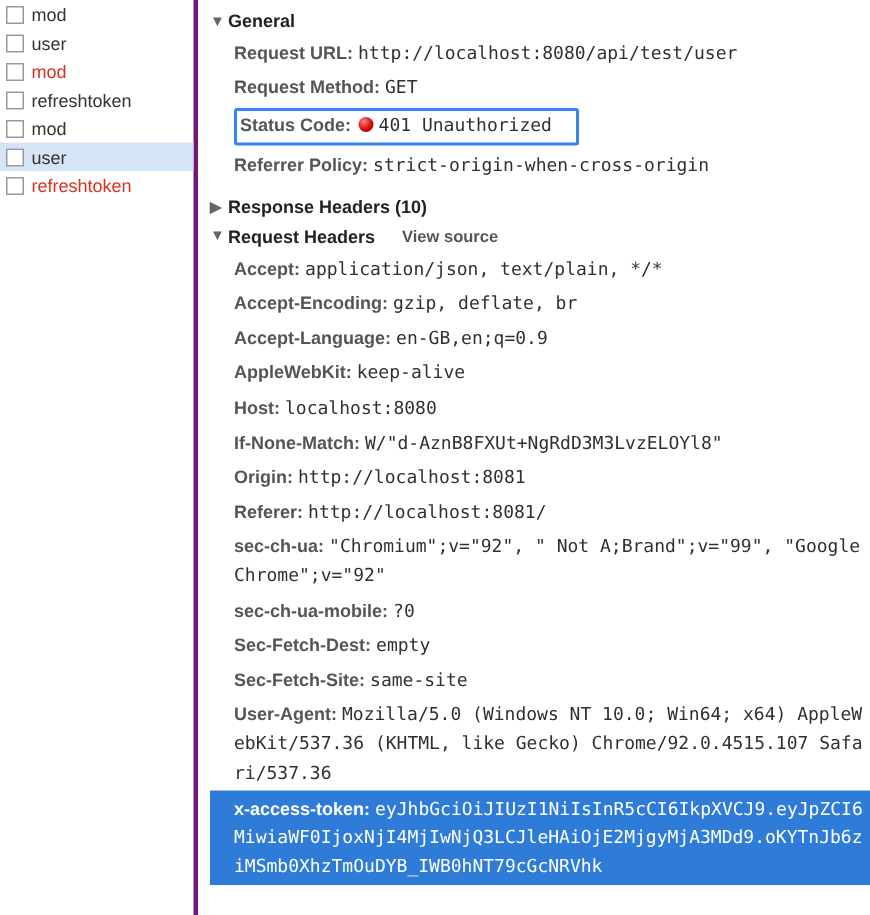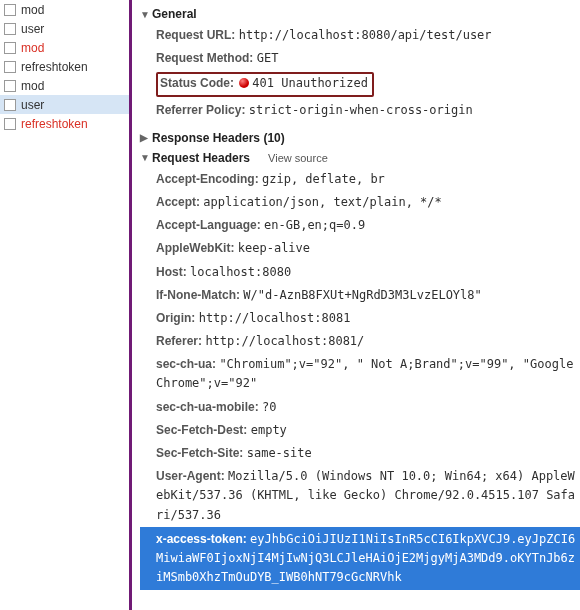--- a/index.html
+++ b/index.html
@@ -65,35 +65,35 @@
     }
     .row {
       padding: 2px 0;
       line-height: 1.6;
       word-break: break-all;
     }
     .row .key { font-weight: 700; color: #555; text-align: right; }
     .row .val { font-family: Menlo, Consolas, monospace; color: #303030; }
     .status-row {
       display: inline-block;
-      border: 2px solid #7f1d1d;
-      padding: 0 4px 1px 2px;
+      border: 2px solid #3b82f6;
+      padding: 0 16px 1px 2px;
       border-radius: 2px;
     }
     .status-dot {
       display: inline-block;
       width: 10px;
       height: 10px;
       border-radius: 50%;
       background: radial-gradient(circle at 35% 30%, #ff8080, #cc0000 60%);
       margin: 0 3px 0 2px;
       vertical-align: -1px;
     }
     .view-source {
-      font-weight: 400;
+      font-weight: 700;
       color: #555;
       margin-left: 18px;
       font-size: 11px;
     }
     .highlight-row {
       background: #2f7bd8;
       color: #fff;
       padding: 3px 4px 3px 16px;
       margin-left: -16px;
       line-height: 1.6;
@@ -158,22 +158,22 @@
     <span class="tri">▶</span>
     <span>Response Headers</span>&nbsp;<span>(10)</span>
   </div>
 
   <div class="section-header">
     <span class="tri">▼</span>
     <span>Request Headers</span>
     <span class="view-source">View source</span>
   </div>
   <div class="section-content">
+    <div class="row"><span class="key">Accept:</span> <span class="val">application/json, text/plain, */*</span></div>
     <div class="row"><span class="key">Accept-Encoding:</span> <span class="val">gzip, deflate, br</span></div>
-    <div class="row"><span class="key">Accept:</span> <span class="val">application/json, text/plain, */*</span></div>
     <div class="row"><span class="key">Accept-Language:</span> <span class="val">en-GB,en;q=0.9</span></div>
     <div class="row"><span class="key">AppleWebKit:</span> <span class="val">keep-alive</span></div>
     <div class="row"><span class="key">Host:</span> <span class="val">localhost:8080</span></div>
     <div class="row"><span class="key">If-None-Match:</span> <span class="val">W/"d-AznB8FXUt+NgRdD3M3LvzELOYl8"</span></div>
     <div class="row"><span class="key">Origin:</span> <span class="val">http://localhost:8081</span></div>
     <div class="row"><span class="key">Referer:</span> <span class="val">http://localhost:8081/</span></div>
     <div class="row"><span class="key">sec-ch-ua:</span> <span class="val">"Chromium";v="92", " Not A;Brand";v="99", "Google Chrome";v="92"</span></div>
     <div class="row"><span class="key">sec-ch-ua-mobile:</span> <span class="val">?0</span></div>
     <div class="row"><span class="key">Sec-Fetch-Dest:</span> <span class="val">empty</span></div>
     <div class="row"><span class="key">Sec-Fetch-Site:</span> <span class="val">same-site</span></div>

